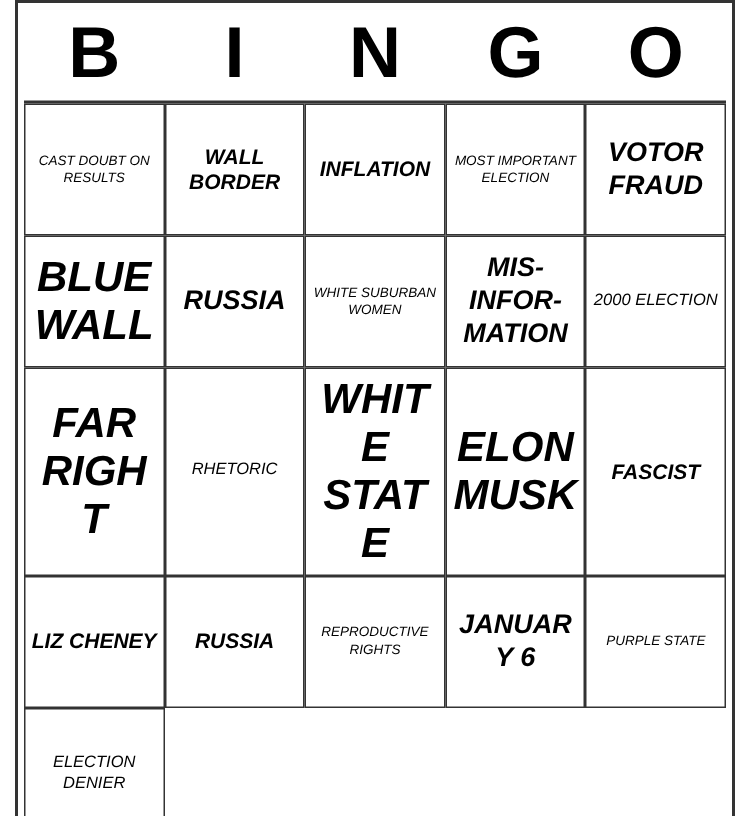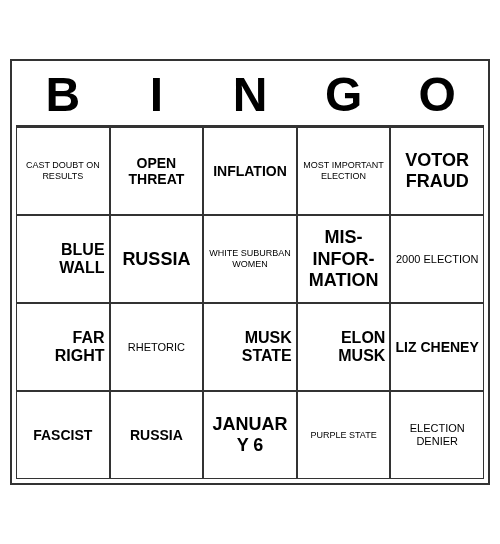--- a/index.html
+++ b/index.html
@@ -36,31 +36,31 @@
     }
     .bingo-cell {
       border: 1.5px solid #333;
       display: flex;
       align-items: center;
       justify-content: center;
       text-align: center;
       padding: 4px;
       min-height: 88px;
       word-break: break-word;
+      font-style: italic;
     }
     .bingo-cell span {
       display: block;
       width: 100%;
     }
     
     .text-xl {
-      font-size: 16px;
+      font-size: 28px;
       font-weight: bold;
       line-height: 1.15;
-      text-align: right;
     }
     .text-lg {
       font-size: 18px;
       font-weight: bold;
       line-height: 1.2;
     }
     .text-md {
       font-size: 14px;
       font-weight: bold;
       line-height: 1.2;
@@ -87,21 +87,21 @@
       <div class="bingo-header-cell">I</div>
       <div class="bingo-header-cell">N</div>
       <div class="bingo-header-cell">G</div>
       <div class="bingo-header-cell">O</div>
     </div>
   <div class="bingo-grid">
   <div class="bingo-cell">
         <span class="text-xs">CAST DOUBT ON RESULTS</span>
       </div>
       <div class="bingo-cell">
-        <span class="text-md">OPEN THREAT</span>
+        <span class="text-md">WALL BORDER</span>
       </div>
       <div class="bingo-cell">
         <span class="text-md">INFLATION</span>
       </div>
       <div class="bingo-cell">
         <span class="text-xs">MOST IMPORTANT ELECTION</span>
       </div>
       <div class="bingo-cell">
         <span class="text-lg">VOTOR FRAUD</span>
       </div>
@@ -120,33 +120,36 @@
       <div class="bingo-cell">
         <span class="text-sm">2000 ELECTION</span>
       </div>
       <div class="bingo-cell">
         <span class="text-xl">FAR RIGHT</span>
       </div>
       <div class="bingo-cell">
         <span class="text-sm">RHETORIC</span>
       </div>
       <div class="bingo-cell">
-        <span class="text-xl">MUSK STATE</span>
+        <span class="text-xl">WHITE STATE</span>
       </div>
       <div class="bingo-cell">
         <span class="text-xl">ELON MUSK</span>
       </div>
       <div class="bingo-cell">
+        <span class="text-md">FASCIST</span>
+      </div>
+      <div class="bingo-cell">
         <span class="text-md">LIZ CHENEY</span>
       </div>
       <div class="bingo-cell">
-        <span class="text-md">FASCIST</span>
+        <span class="text-md">RUSSIA</span>
       </div>
       <div class="bingo-cell">
-        <span class="text-md">RUSSIA</span>
+        <span class="text-xs">REPRODUCTIVE RIGHTS</span>
       </div>
       <div class="bingo-cell">
         <span class="text-lg">JANUARY 6</span>
       </div>
       <div class="bingo-cell">
         <span class="text-xs">PURPLE STATE</span>
       </div>
       <div class="bingo-cell">
         <span class="text-sm">ELECTION DENIER</span>
       </div>

